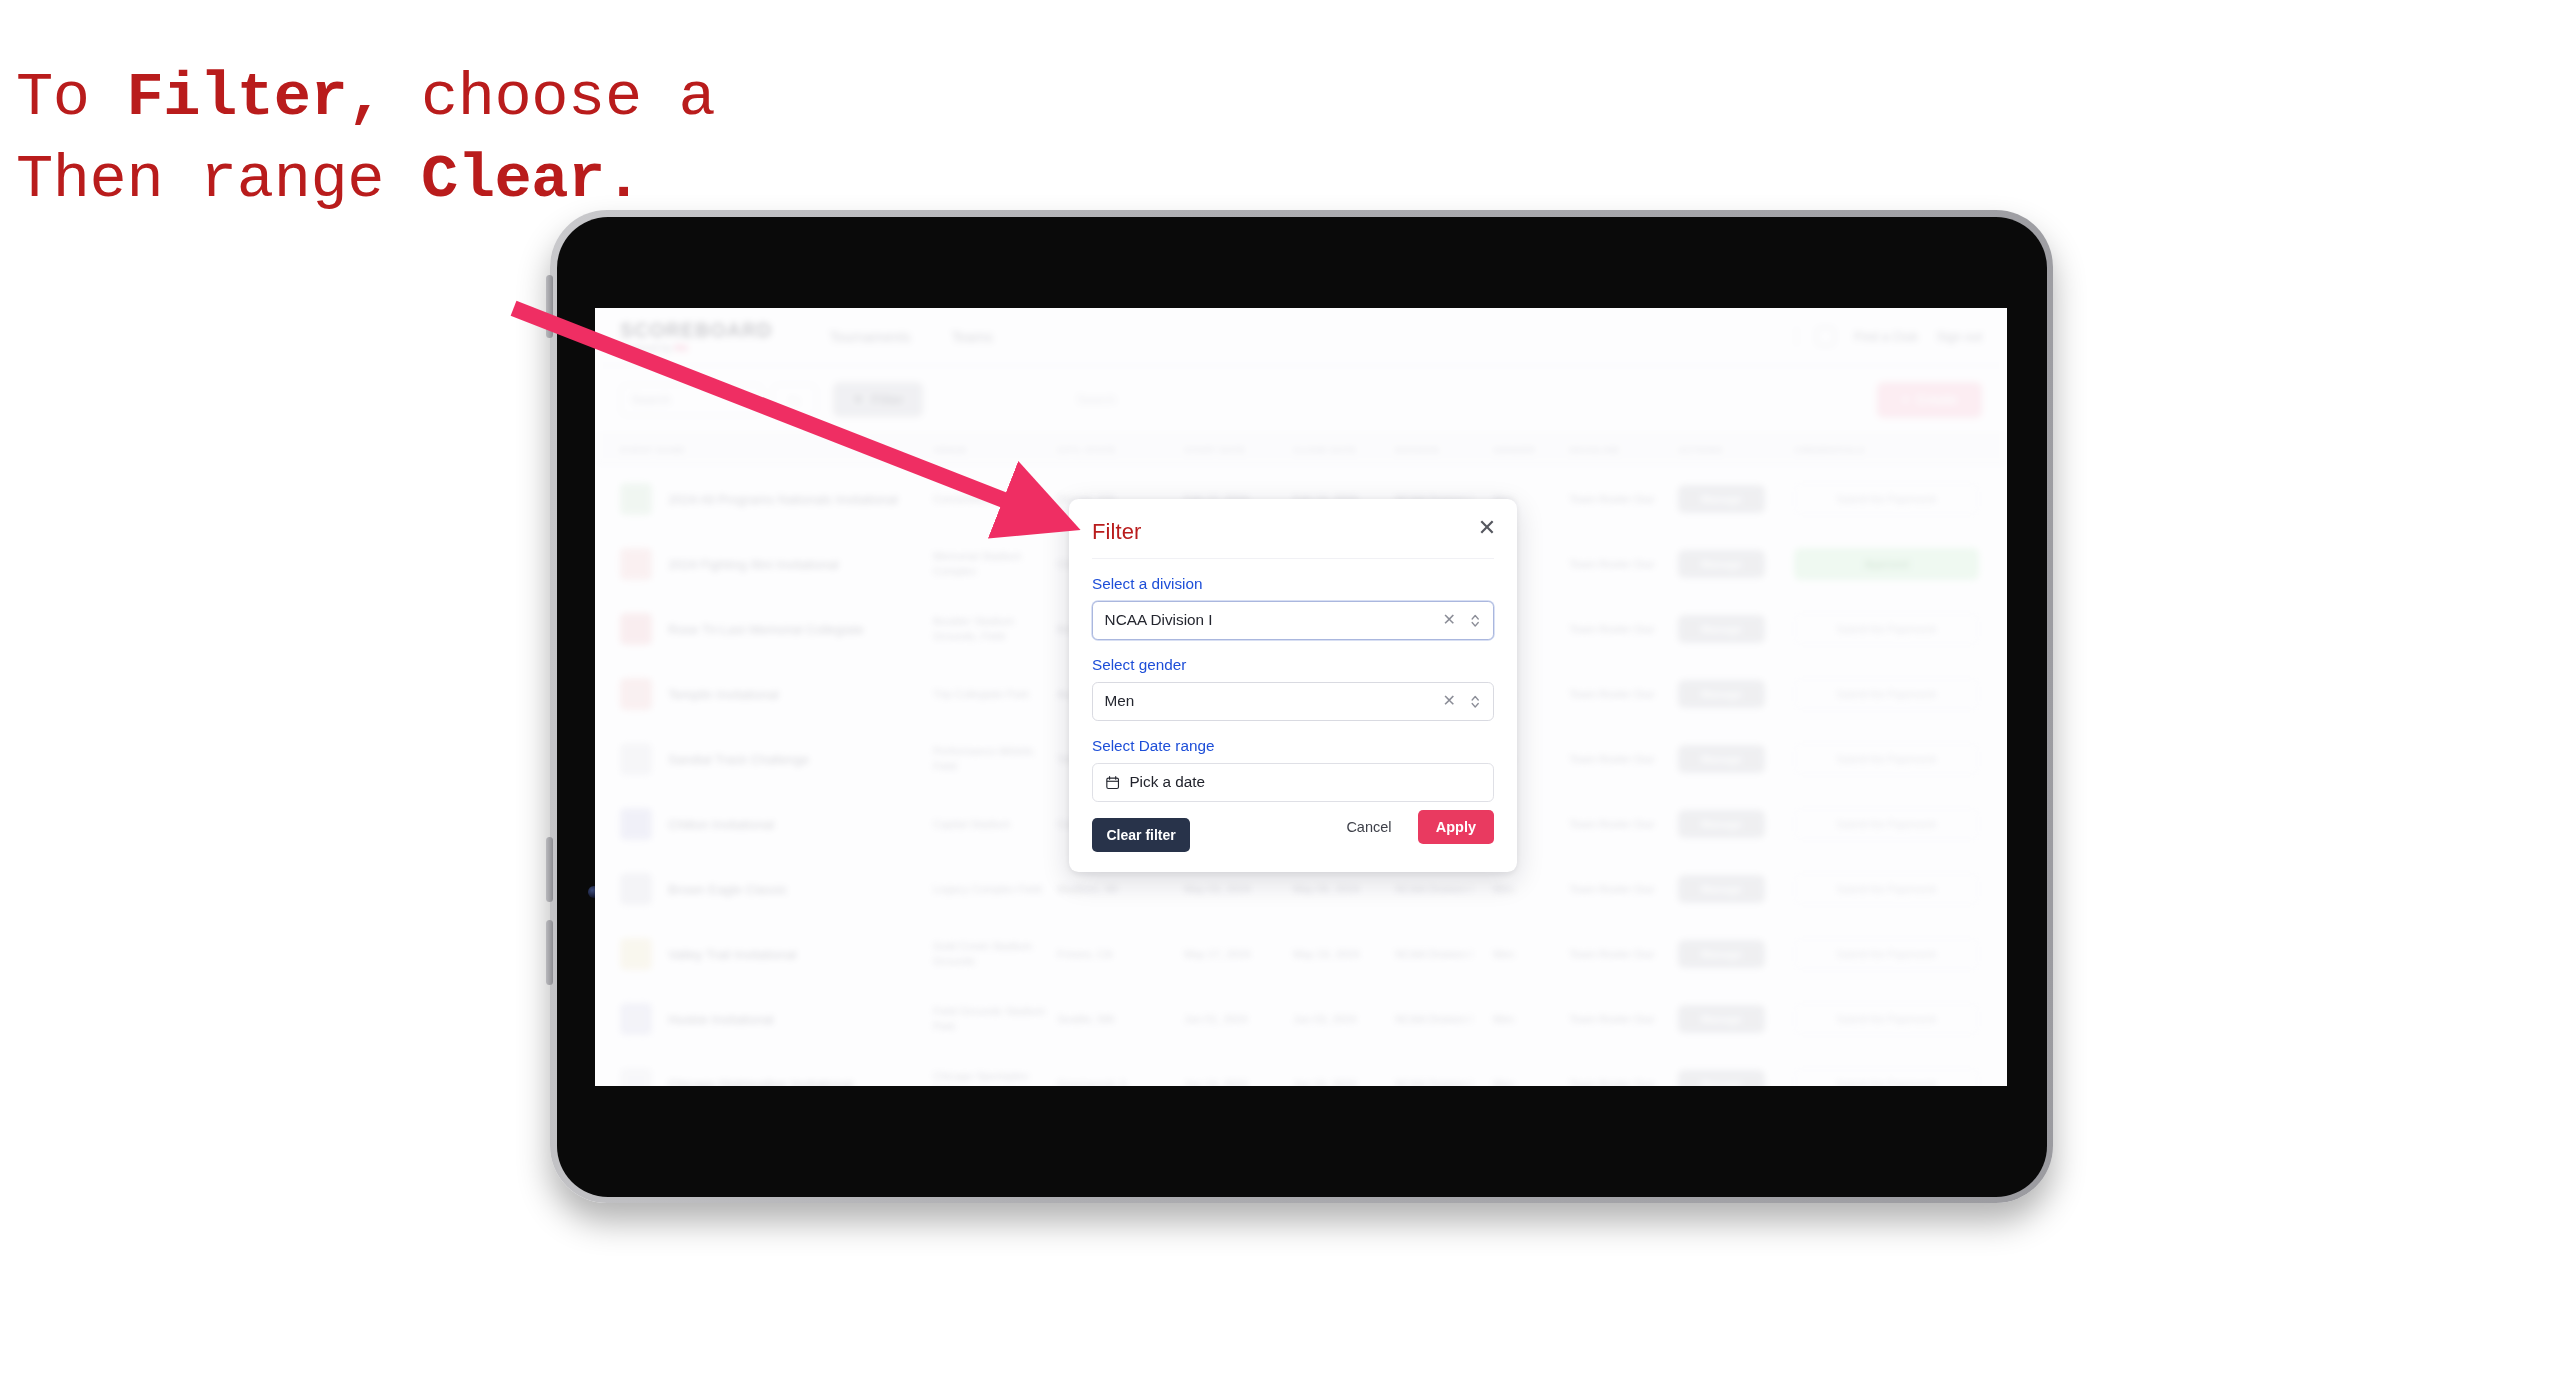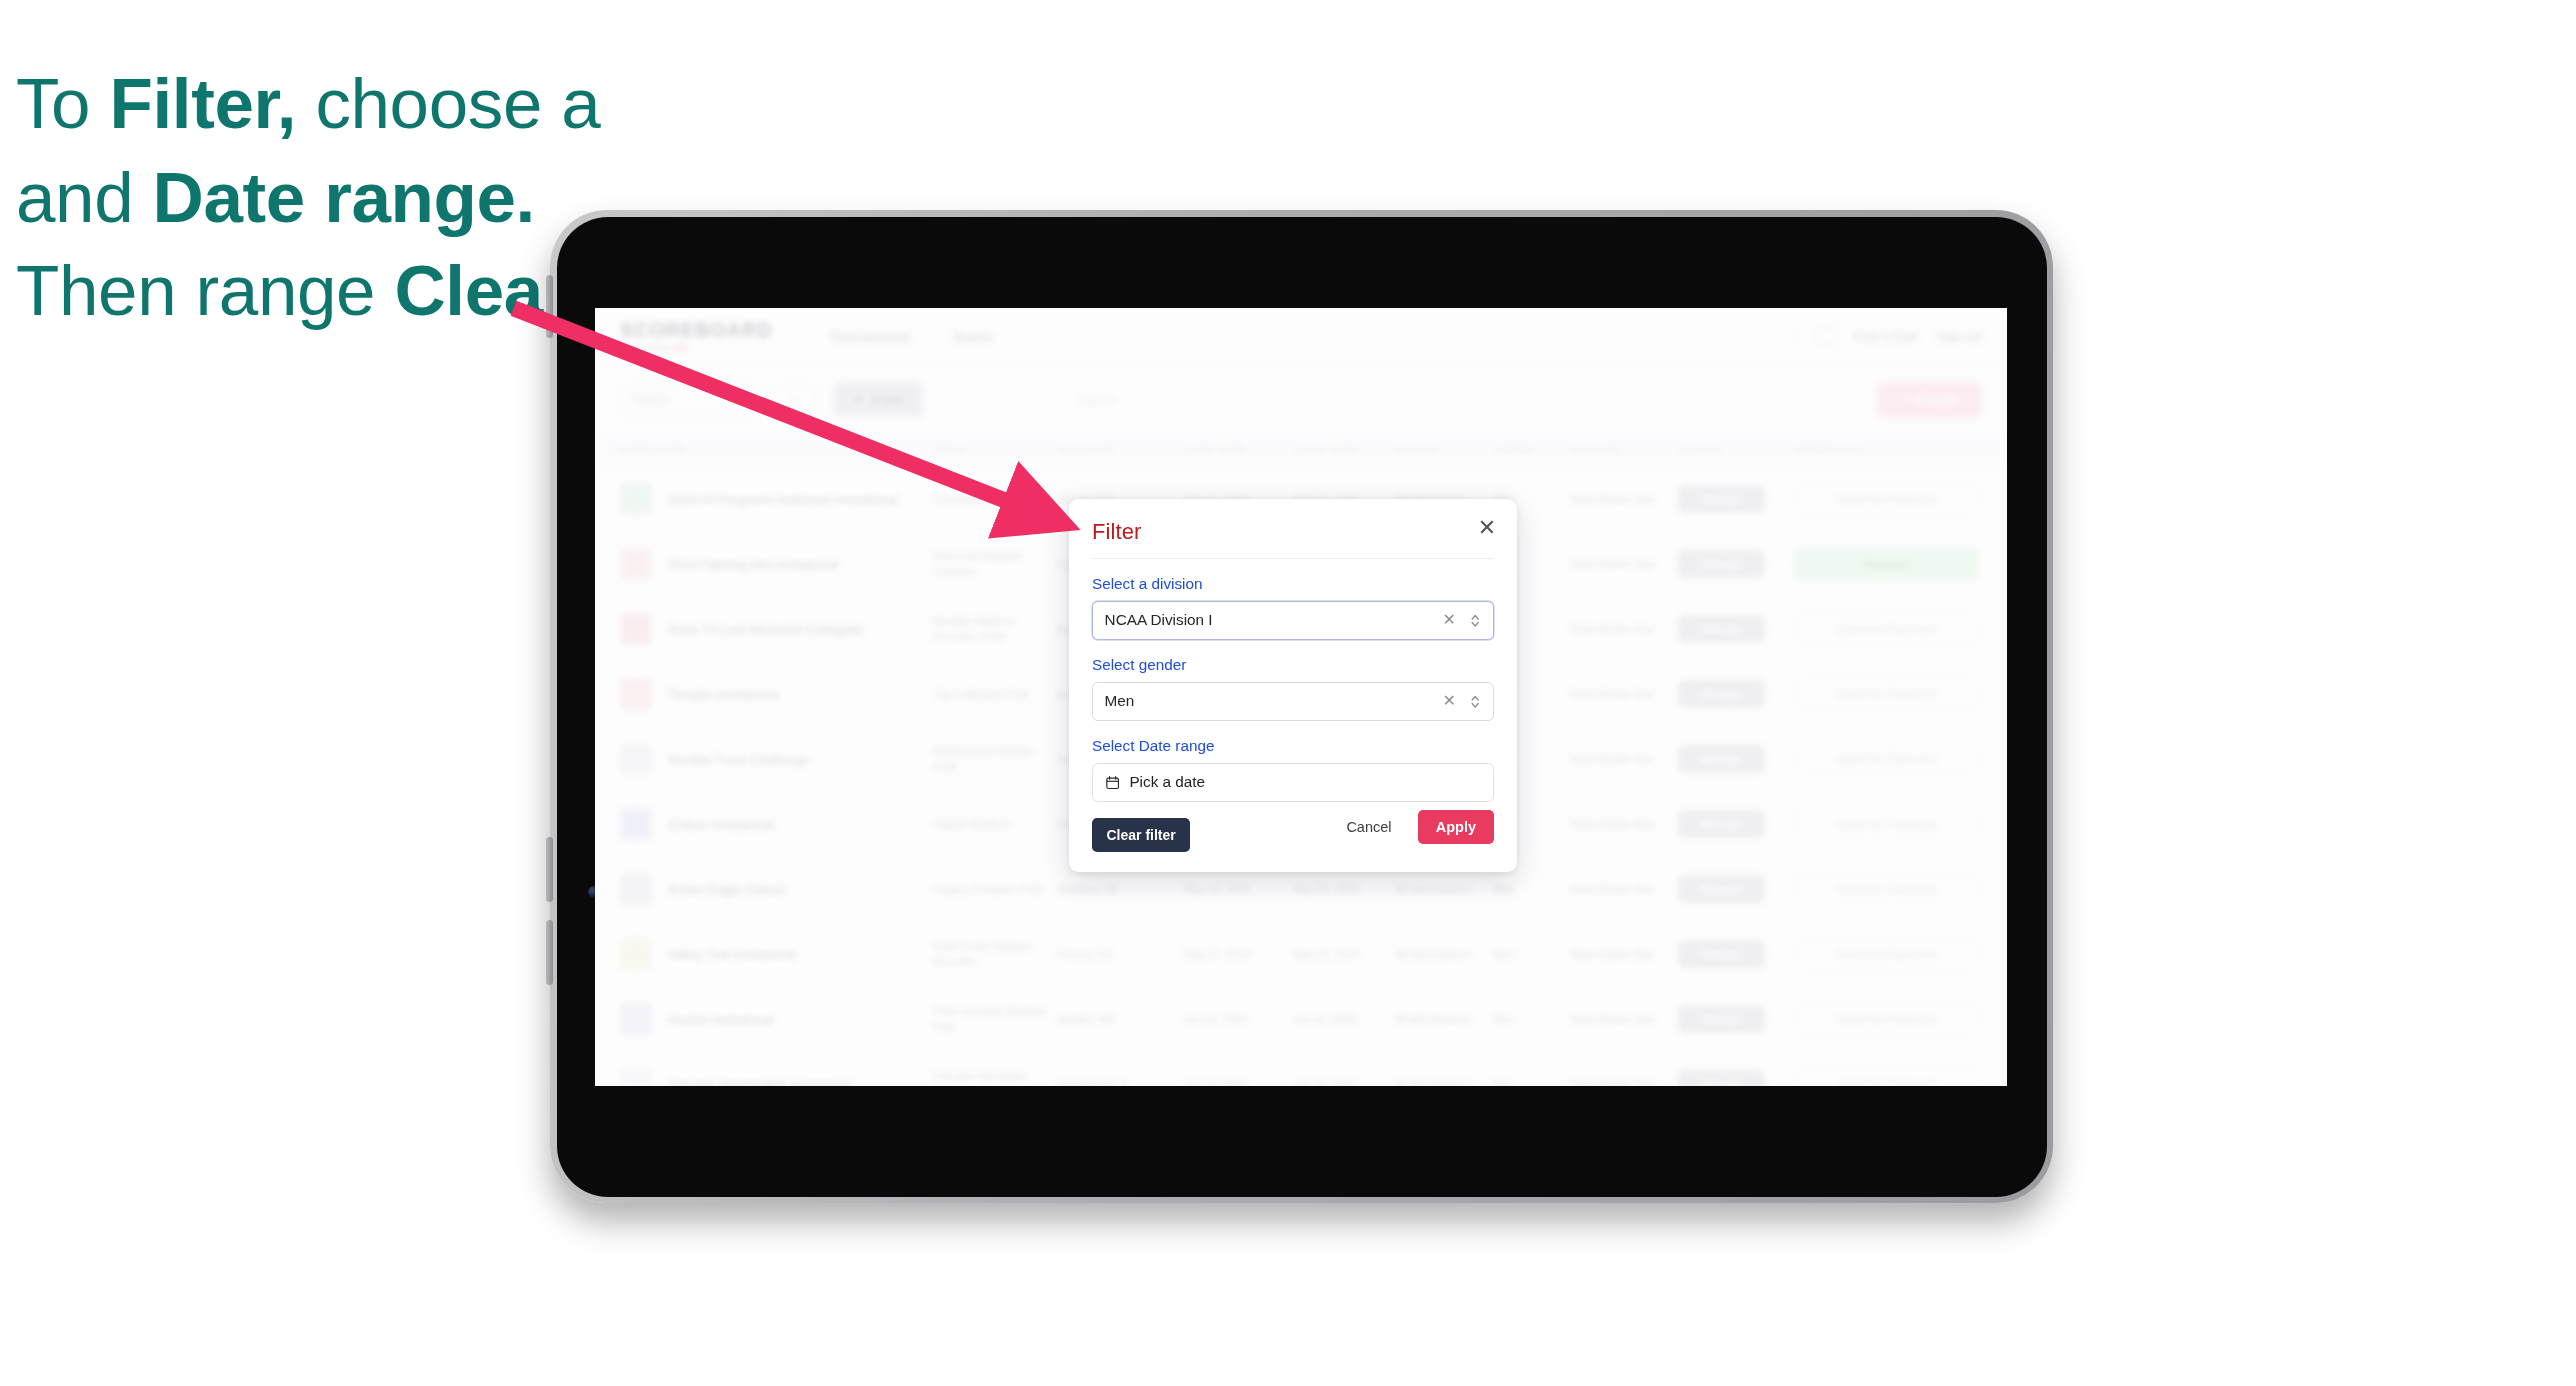--- a/index.html
+++ b/index.html
@@ -18,24 +18,25 @@
     height: 1386px;
     background: #ffffff;
   }
 
   
   #caption {
     position: absolute;
     left: 16px;
     top: 57px;
     width: 553px;
-    font-size: 71px;
+    font-size: 62px;
     line-height: 1.32;
-    color: #0f766e;
+    color: #b91c1c;
     letter-spacing: -0.4px;
+    font-family: Liberation Mono, monospace;
   }
   #caption .ln { display: block; white-space: nowrap; }
   #caption b { font-weight: 700; }
 
   
   #device {
     position: absolute;
     left: 550px;
     top: 210px;
     width: 1503px;
@@ -229,21 +230,20 @@
   
   #arrow { position: absolute; left: 0; top: 0; width: 2576px; height: 1386px; pointer-events: none; }
 </style>
 </head>
 <body>
 
 <div id="stage">
 
   <div id="caption">
       <span class="ln"><span>To </span><b>Filter,</b><span> choose a</span></span>
-      <span class="ln"><span>and </span><b>Date range.</b></span>
       <span class="ln"><span>Then range </span><b>Clear.</b></span>
     </div>
 
   <div id="device">
     <div id="device-bezel"></div>
     <div class="side-btn" id="btn-power"></div>
     <div class="side-btn" id="btn-vol-up"></div>
     <div class="side-btn" id="btn-vol-dn"></div>
     <div id="camera"></div>
   </div>

